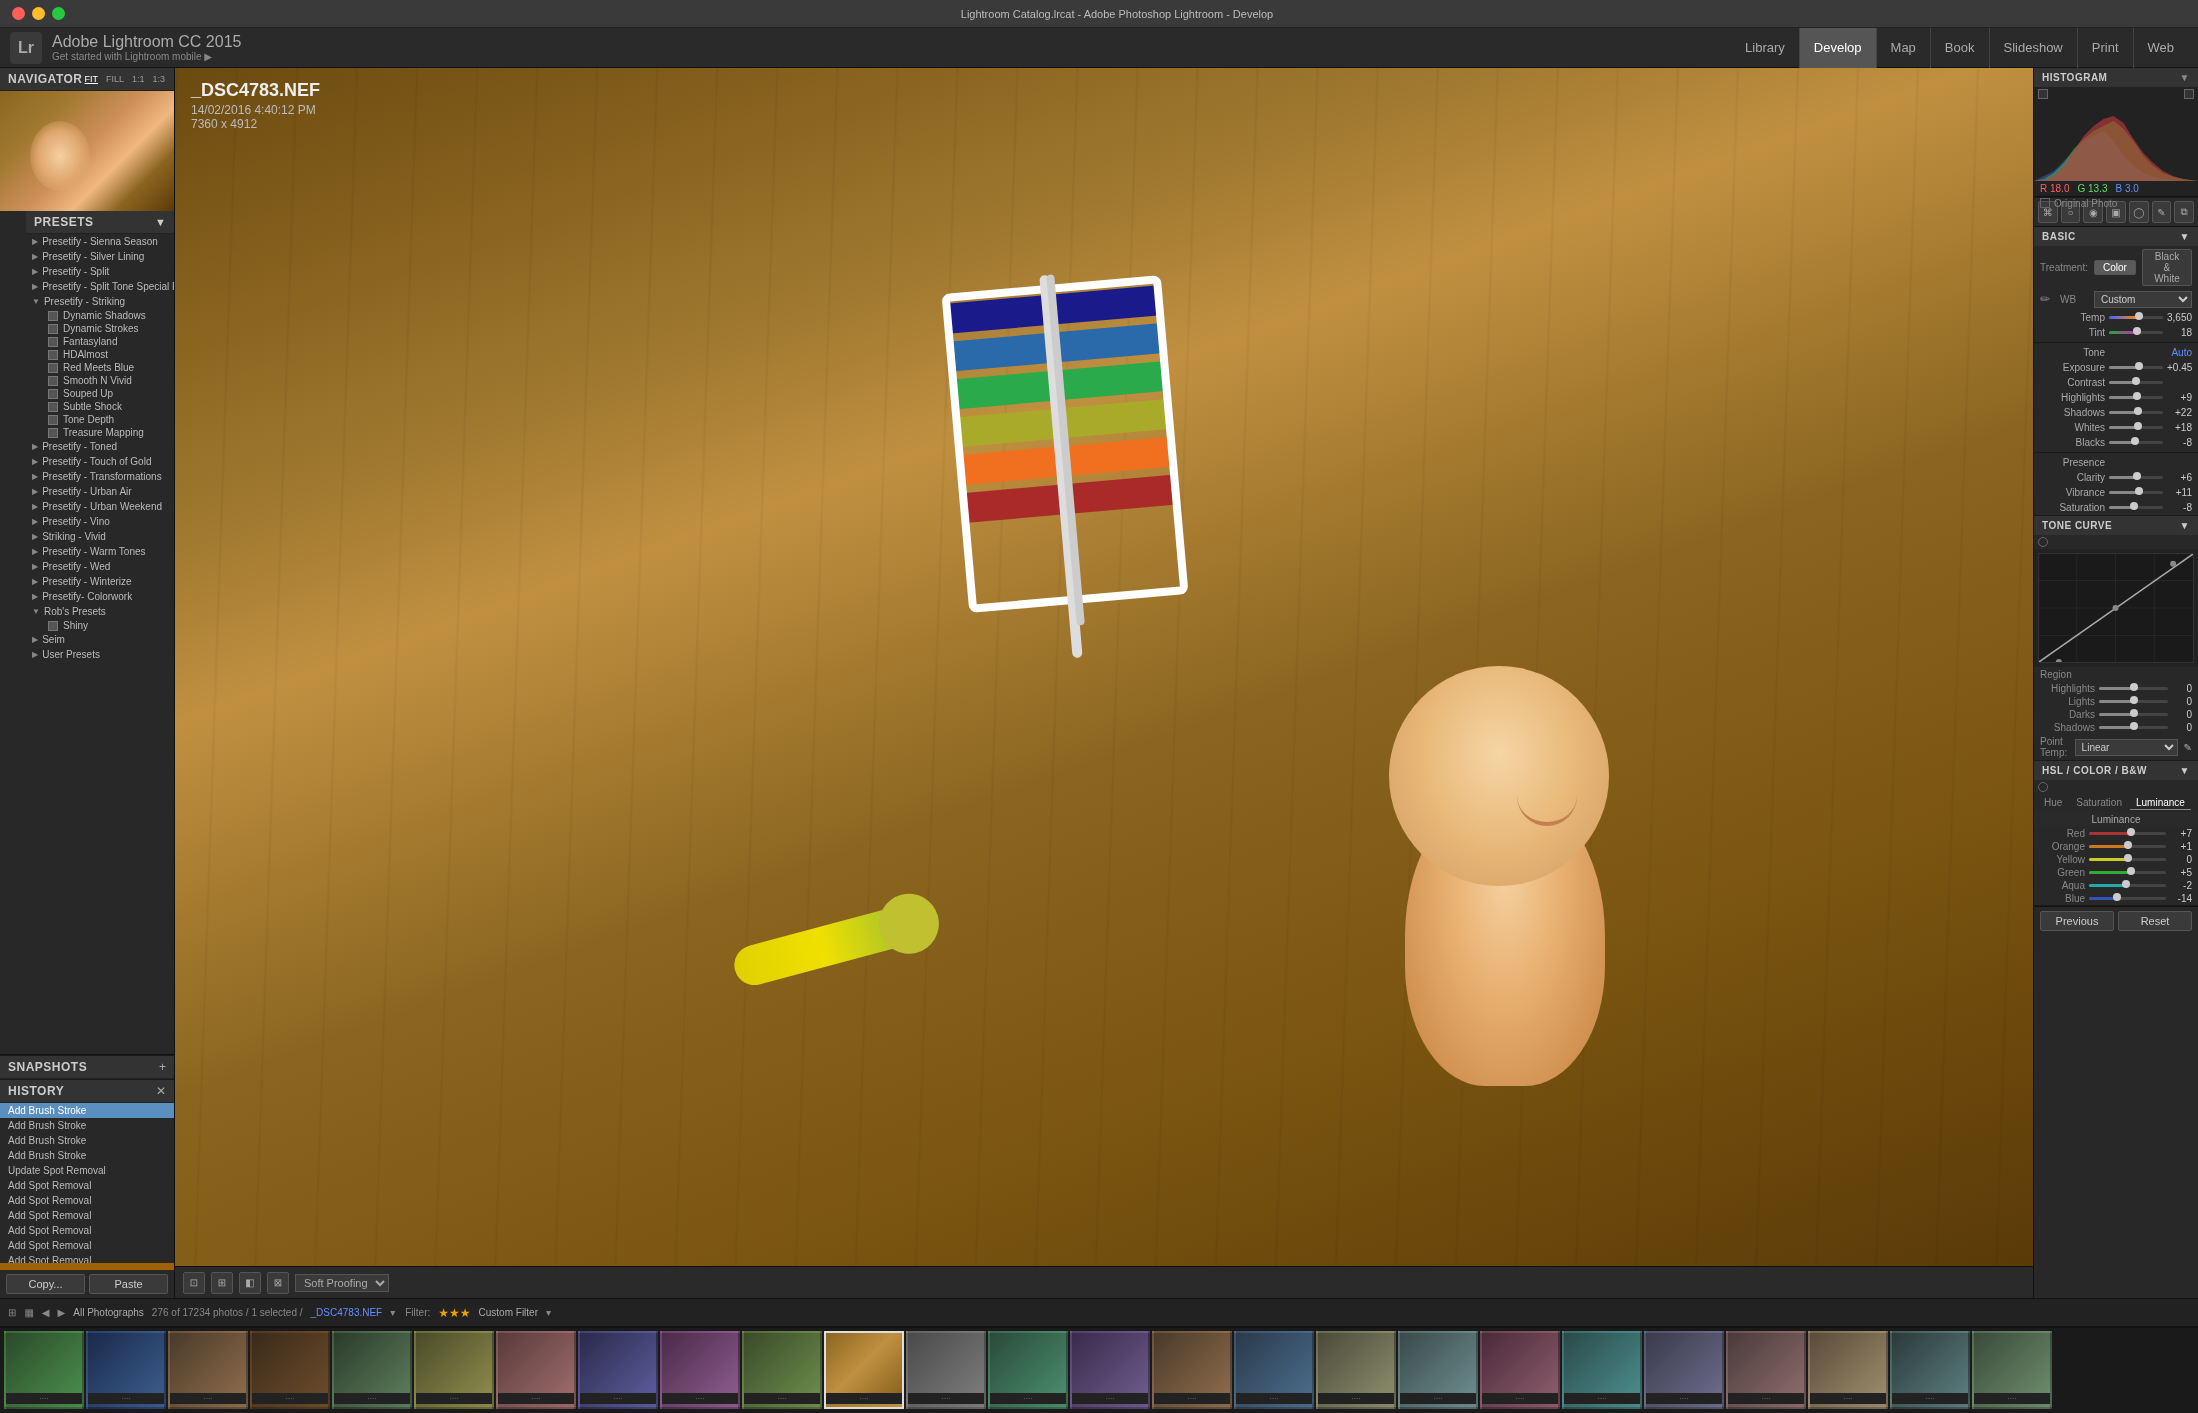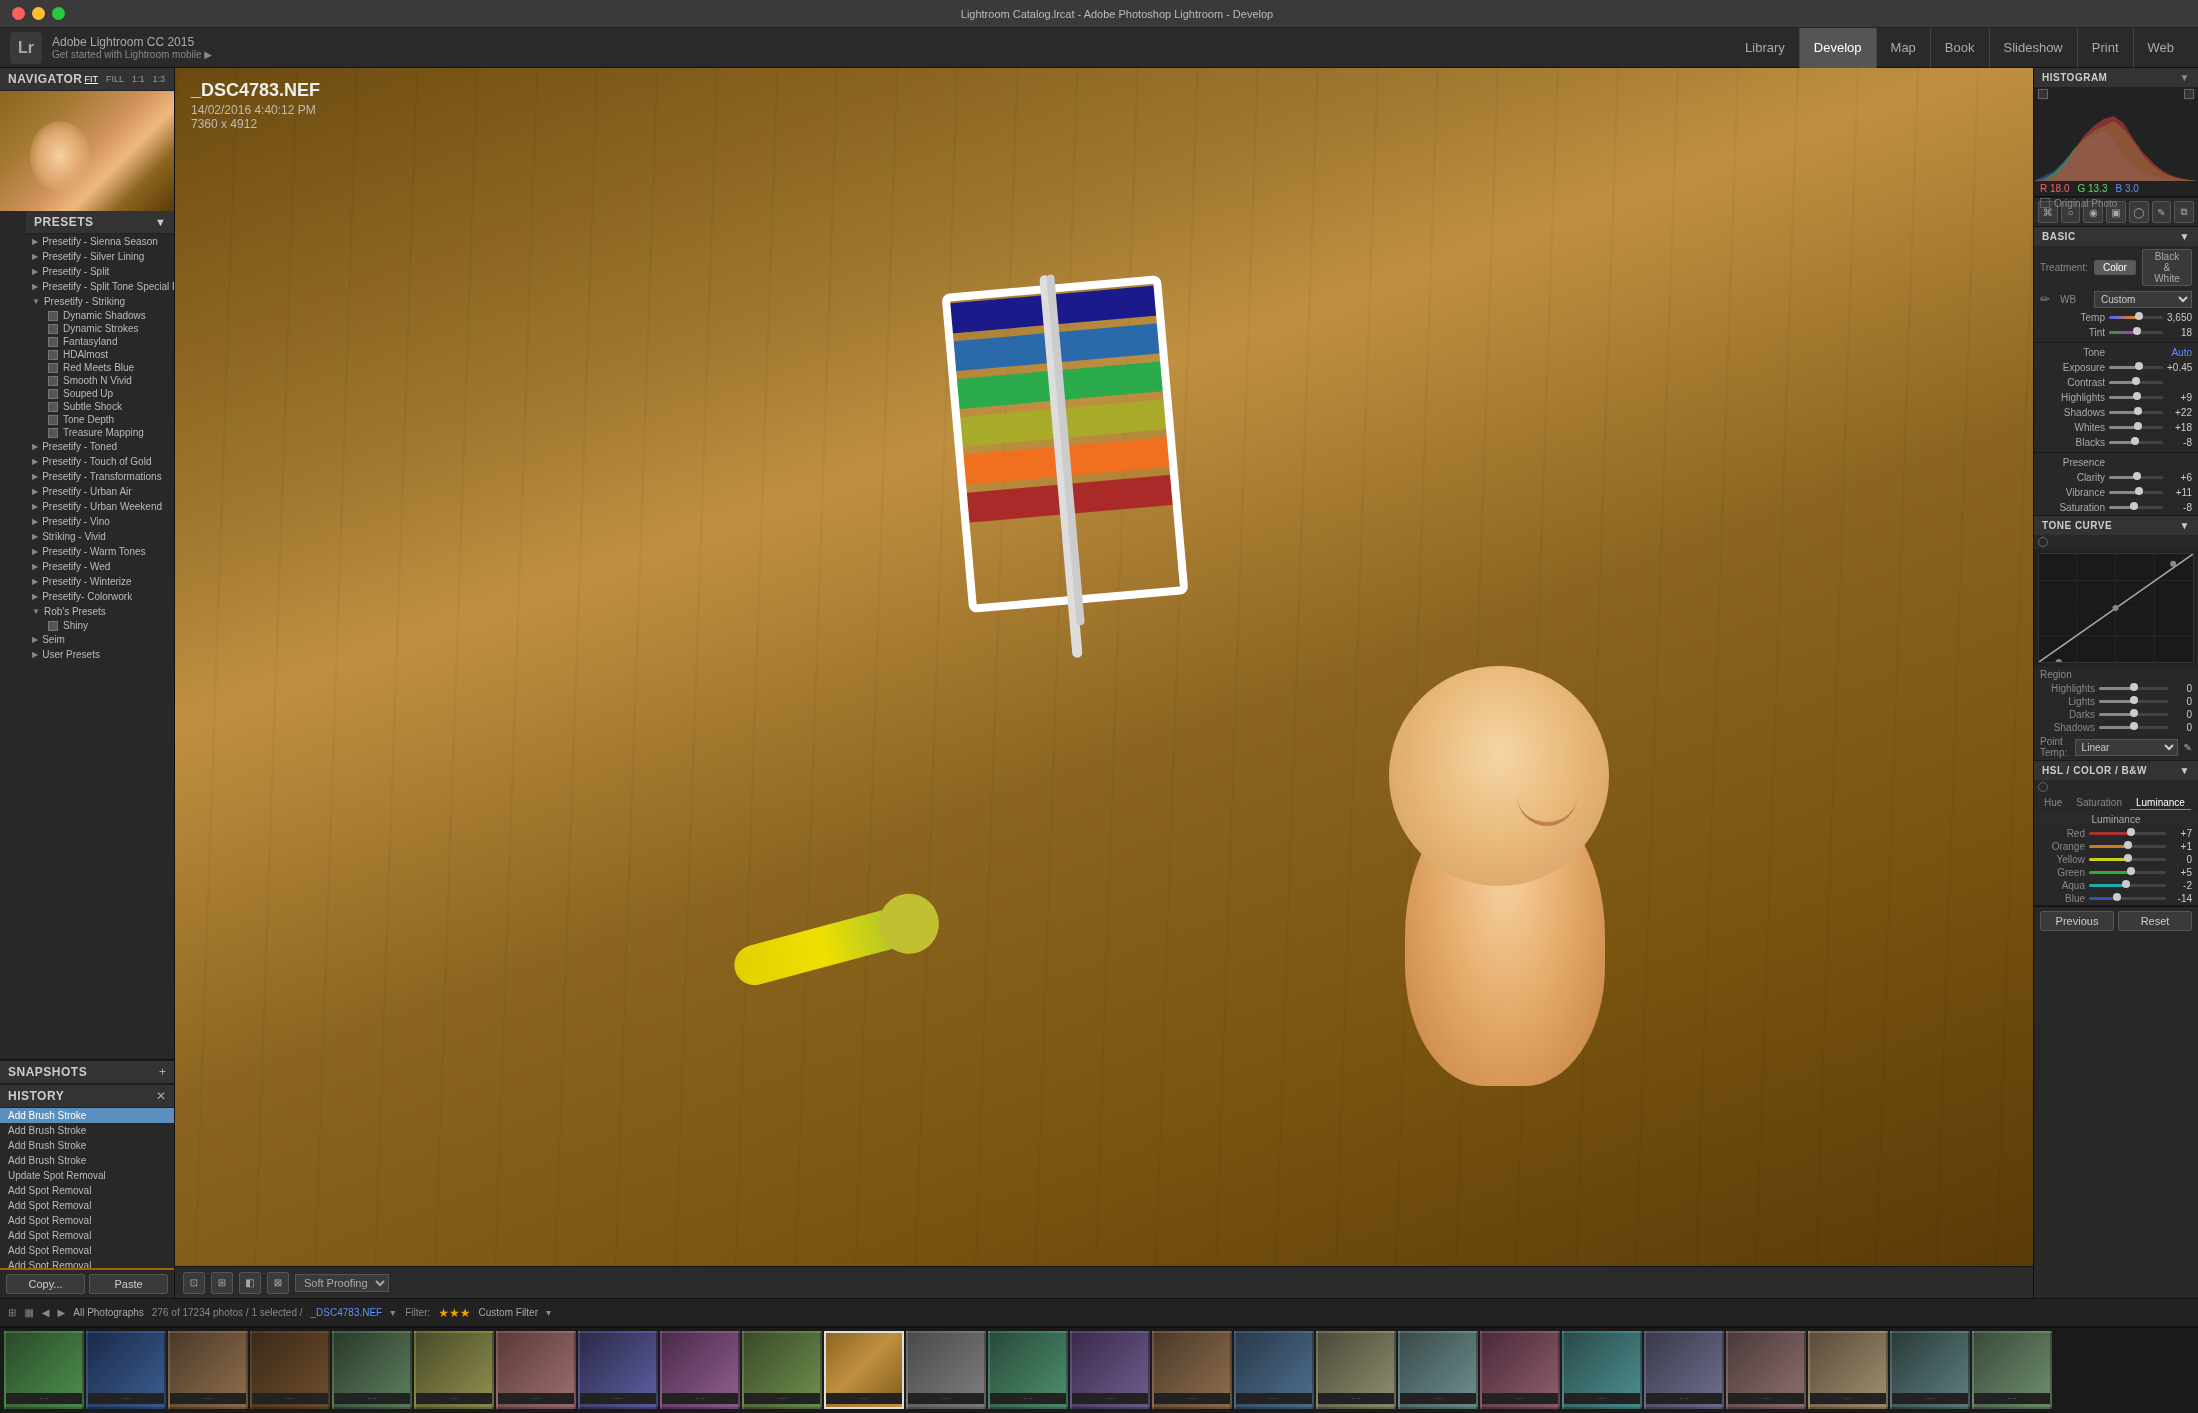--- a/index.html
+++ b/index.html
@@ -67,21 +67,21 @@
       font-size: 16px;
       font-weight: bold;
       margin-right: 10px;
       flex-shrink: 0;
     }
     .lr-info {
       font-size: 10px;
       color: #888;
       flex: 1;
     }
-    .lr-info .app-name { color: #aaa; font-size: 12px; }
+    .lr-info .app-name { color: #aaa; font-size: 16px; }
     .nav-tabs {
       display: flex;
       gap: 0;
       margin-left: auto;
     }
     .nav-tab {
       padding: 0 14px;
       height: 40px;
       display: flex;
       align-items: center;
@@ -519,21 +519,21 @@
       cursor: pointer;
       border-radius: 2px;
     }
 
     
     .copy-paste-bar {
       display: flex;
       padding: 4px 6px;
       gap: 4px;
       background: #282828;
-      border-top: 2px solid #a16207;
+      border-top: 7px solid #a16207;
     }
 
     
     .eyedropper-icon {
       width: 16px;
       height: 16px;
       display: inline-block;
       color: #888;
       font-size: 12px;
     }

